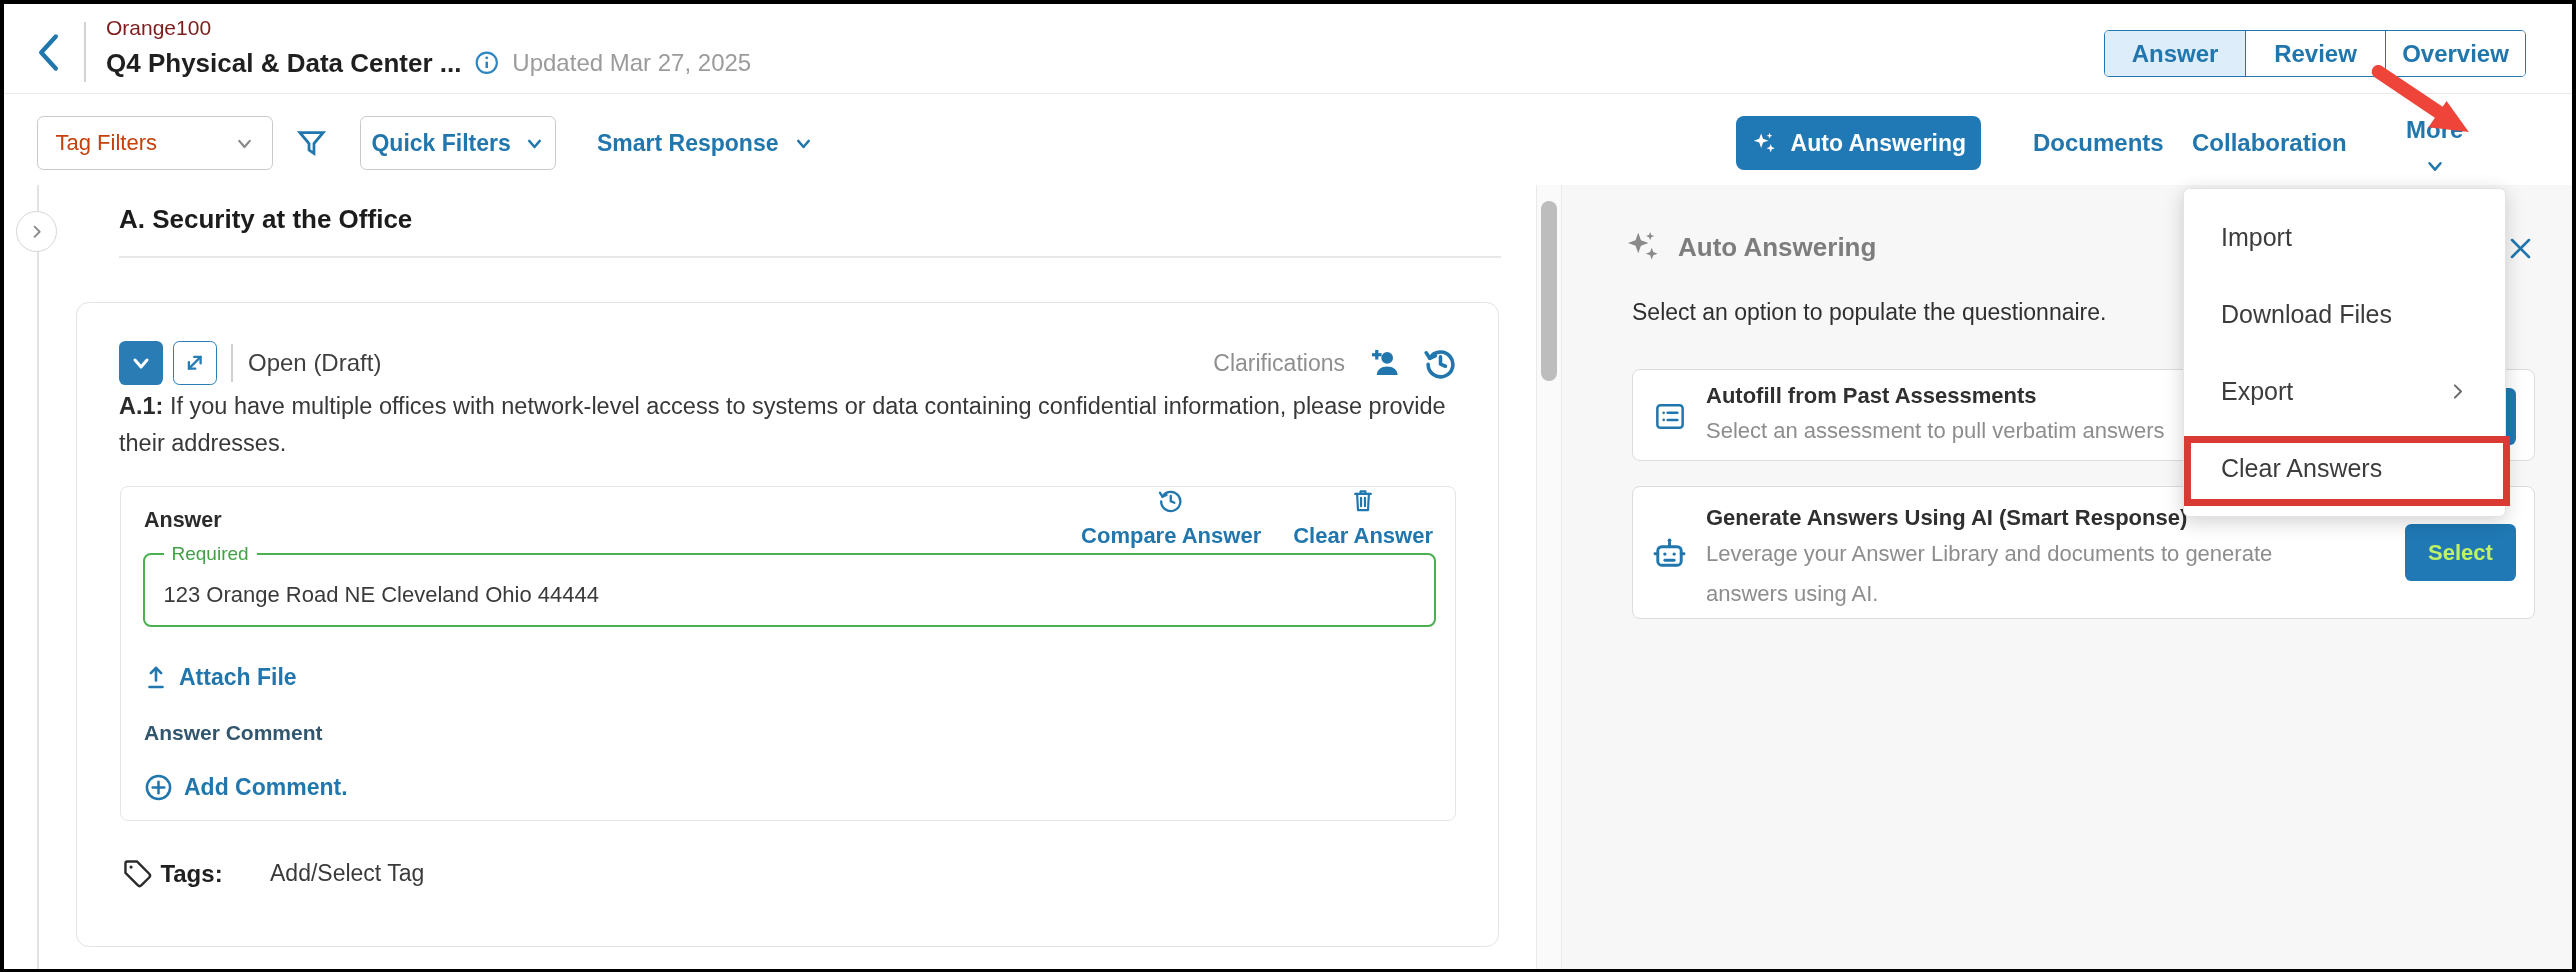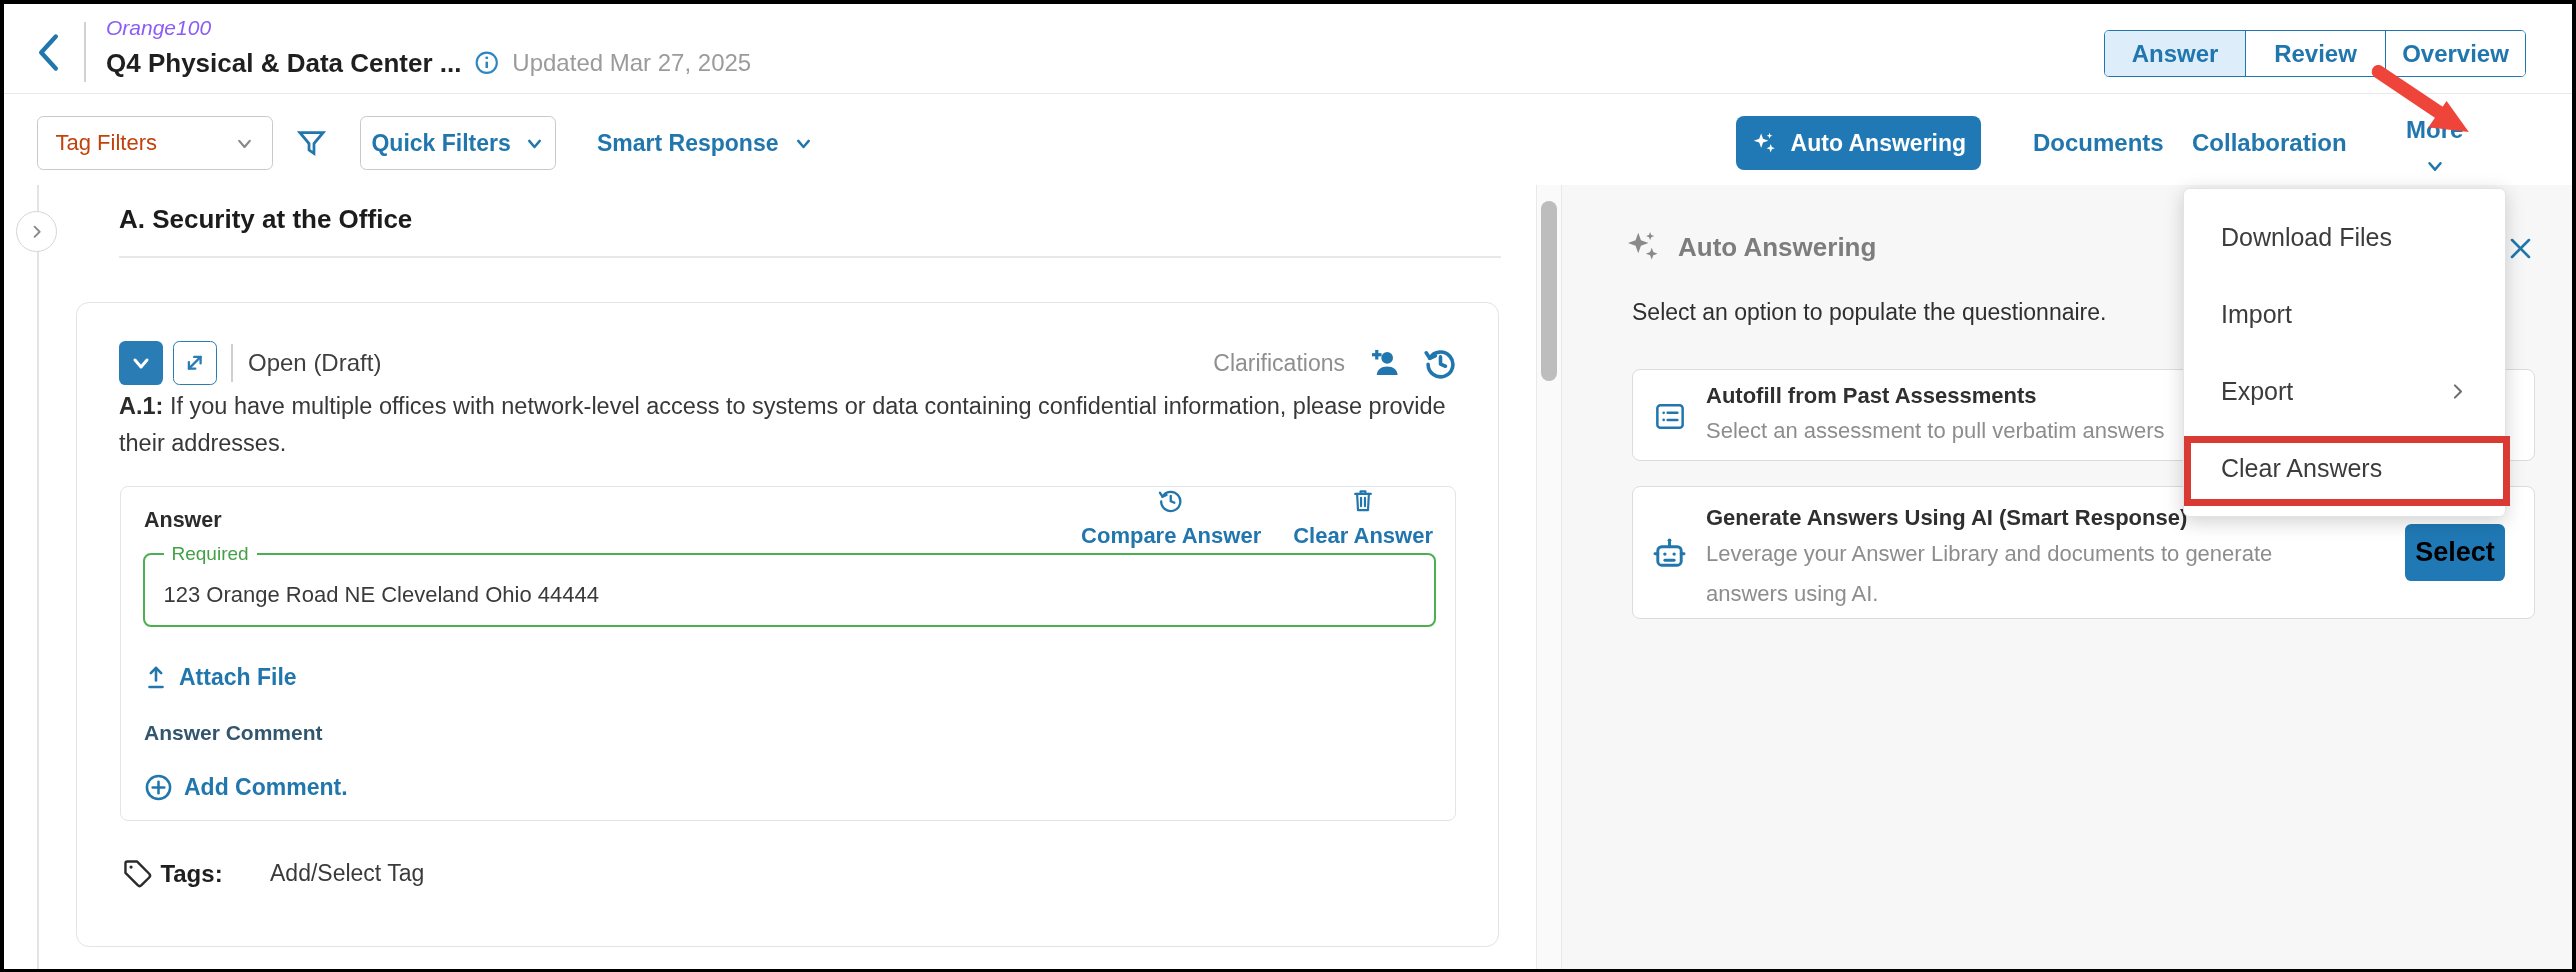--- a/index.html
+++ b/index.html
@@ -13,21 +13,21 @@
   .flex { display: flex; align-items: center; }
   svg { display: block; }
 
   
   #frame { position:absolute; inset:0; border:4px solid #000; z-index:200; pointer-events:none; }
 
   
   #header { left:4px; right:4px; top:4px; height:90px; background:#fff; border-bottom:1.6px solid #e9e9e9; }
   #back-btn { left:27px; top:25.5px; width:38px; height:45px; color:#2177ad; cursor:pointer; }
   #header-divider { left:80px; top:17.5px; width:1.6px; height:60px; background:#d2d2d2; }
-  #breadcrumb { left:102px; top:11px; font-size:21px; color:#8b5cf6; line-height:25.5px;font-style:italic; }
+  #breadcrumb { left:102px; top:11px; font-size:21px; color:#7f1d1d; line-height:25.5px; }
   #title-row { left:102px; top:40px; height:38px; gap:12.7px; }
   #page-title { font-size:26px; font-weight:700; color:#1f1f1f; }
   #info-icon { color:#2e86c1; }
   #updated-text { font-size:24px; color:#9b9b9b; }
   #tab-group { left:2100px; top:26px; height:47px; border:1.6px solid #2177ad; border-radius:4.8px; overflow:hidden; display:flex; }
   .tab { width:140px; height:100%; display:flex; align-items:center; justify-content:center; font-size:24px; font-weight:600; color:#2177ad; background:#fff; cursor:pointer; border-left:1.6px solid #2177ad; }
   .tab:first-child { border-left:none; }
   .tab.active { background:#ddedf9; }
 
   
@@ -98,21 +98,21 @@
   .option-icon { position:absolute; color:#2177ad; }
   #autofill-icon { left:21px; top:32px; }
   #robot-icon { left:17.5px; top:48px; }
   .option-title { position:absolute; left:73px; font-size:22px; font-weight:700; color:#2f2f2f; white-space:nowrap; }
   .option-sub { position:absolute; left:73px; font-size:22px; color:#8d8d8d; white-space:nowrap; }
   #option1-title { top:12.7px; }
   #option1-sub { top:48px; max-width:804px; overflow:hidden; }
   #option2-title { top:17.5px; }
   #option2-sub1 { top:54px; }
   #option2-sub2 { top:94px; }
-  .select-btn { position:absolute; width:100px; height:57px; background:#2079b4; border-radius:6.4px; color:#000000; font-size:27px; font-weight:600; display:flex; align-items:center; justify-content:center; cursor:pointer; }
+  .select-btn { position:absolute; width:111px; height:57px; background:#2079b4; border-radius:6.4px; color:#bef264; font-size:22px; font-weight:600; display:flex; align-items:center; justify-content:center; cursor:pointer; }
   #select-btn-1 { left:772px; top:17.5px; }
   #select-btn-2 { left:772px; top:37px; }
 
   
   #more-menu { left:2183px; top:188px; width:323px; background:#fff; border:0.8px solid #e3e3e3; border-radius:6.4px; box-shadow:0 4.8px 19px rgba(0,0,0,0.18); z-index:50; padding:9.6px 0; }
   .menu-item { height:77px; display:flex; align-items:center; justify-content:space-between; padding:0 37px; font-size:25px; color:#3c3c3c; cursor:pointer; }
   .menu-item .submenu-caret { color:#6d6d6d; }
 
   
   #red-box { left:2184px; top:436px; width:326px; height:70px; border:7.2px solid #d93b34; z-index:60; pointer-events:none; }
@@ -377,24 +377,24 @@
       </svg>
   </span>
   <div class="option-title" id="option2-title">Generate Answers Using AI (Smart Response)</div>
   <div class="option-sub" id="option2-sub1">Leverage your Answer Library and documents to generate</div>
   <div class="option-sub" id="option2-sub2">answers using AI.</div>
   <div class="select-btn" id="select-btn-2">Select</div>
 </div>
 
 <div id="more-menu" class="abs">
   <div class="menu-item">
+    <span>Import</span>
+  </div>
+  <div class="menu-item">
     <span>Download Files</span>
-  </div>
-  <div class="menu-item">
-    <span>Import</span>
   </div>
   <div class="menu-item">
     <span>Export</span>
     <span class="submenu-caret">
       <svg width="21" height="21" viewBox="0 0 24 24" fill="none" stroke="currentColor" stroke-width="2.4" stroke-linecap="round" stroke-linejoin="round">
           <polyline points="9,5 16,12 9,19"></polyline>
         </svg>
     </span>
   </div>
   <div class="menu-item">

